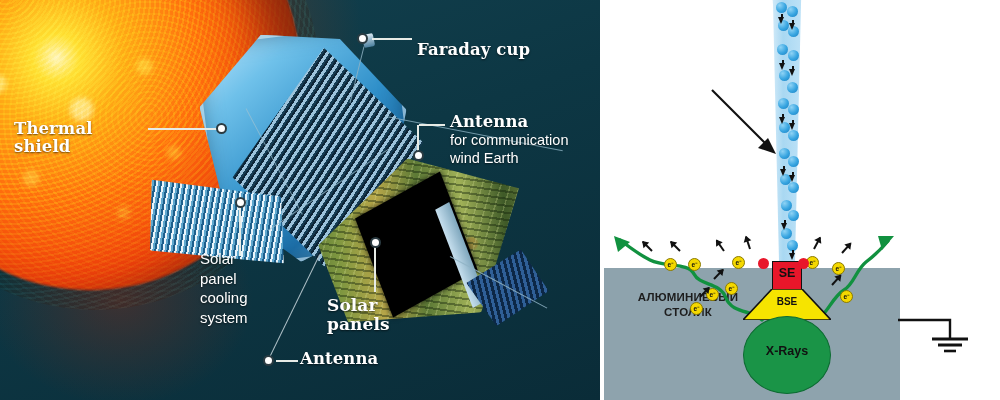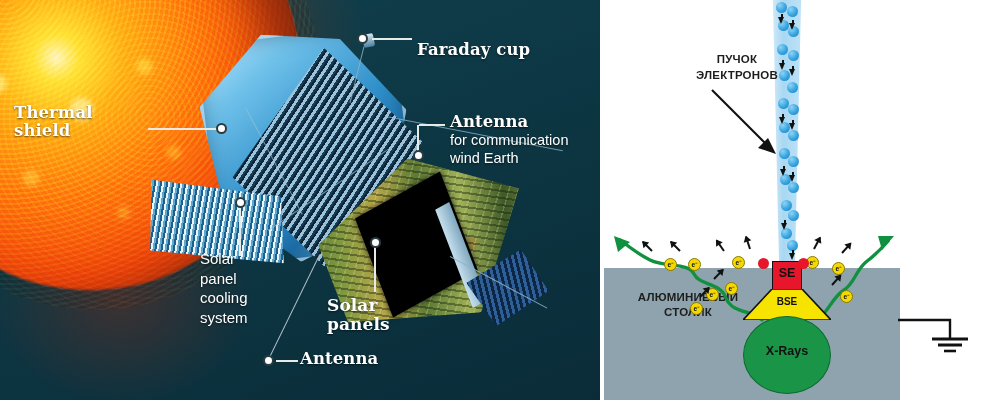--- a/index.html
+++ b/index.html
@@ -170,21 +170,21 @@
       <div class="cup"></div>
       <div class="boom" style="left:214px;top:26px;width:58px;transform:rotate(104deg);"></div>
       <div class="boom" style="left:300px;top:236px;width:110px;transform:rotate(28deg);"></div>
       <div class="whisker" style="left:236px;top:96px;width:180px;transform:rotate(11deg);"></div>
       <div class="whisker" style="left:118px;top:210px;width:150px;transform:rotate(-34deg);"></div>
       <div class="whisker" style="left:96px;top:88px;width:120px;transform:rotate(62deg);"></div>
     </div>
 
     <div class="lead" style="left:148px;top:128px;width:73px;"></div>
     <div class="dot" style="left:216px;top:123px;"></div>
-    <div class="cal" style="left:14px;top:104px;width:140px;">
+    <div class="cal" style="left:14px;top:120px;width:140px;">
       <div class="ttl">Thermal shield</div>
     </div>
 
     <div class="lead" style="left:372px;top:38px;width:40px;"></div>
     <div class="dot" style="left:357px;top:33px;"></div>
     <div class="cal" style="left:417px;top:41px;width:170px;">
       <div class="ttl">Faraday cup</div>
     </div>
 
     <div class="lead" style="left:419px;top:124px;width:26px;"></div>
@@ -264,22 +264,20 @@
       <div class="e-stem" style="left:11px;top:166px;"></div>
       <div class="e-arrow" style="left:8px;top:169px;"></div>
       <div class="e-stem" style="left:20px;top:172px;"></div>
       <div class="e-arrow" style="left:17px;top:175px;"></div>
       <div class="e-stem" style="left:12px;top:220px;"></div>
       <div class="e-arrow" style="left:9px;top:223px;"></div>
       <div class="e-stem" style="left:20px;top:250px;"></div>
       <div class="e-arrow" style="left:17px;top:253px;"></div>
     </div>
 
-    <div class="beam-label" style="white-space:pre-line;">ПУЧОК
-ЭЛЕКТРОНОВ</div>
     <svg class="beam-arrow" width="72" height="72">
       <line x1="2" y1="2" x2="58" y2="58" stroke="#111" stroke-width="2.2"></line>
       <polygon points="66,66 48,60 58,50" fill="#111"></polygon>
     </svg>
 
     <svg class="wire" width="296" height="120" viewBox="0 0 296 120">
       <path d="M158 84 C 150 74, 128 78, 122 62 C 116 46, 96 50, 90 38 C 84 26, 62 32, 46 24 C 34 18, 24 10, 16 4" stroke="#11913f" stroke-width="3.4" fill="none" stroke-linecap="round"></path>
       <polygon points="10,0 26,6 14,16" fill="#11913f"></polygon>
       <path d="M216 82 C 226 72, 230 60, 240 54 C 250 48, 252 34, 262 26 C 270 20, 278 12, 284 5" stroke="#11913f" stroke-width="3.4" fill="none" stroke-linecap="round"></path>
       <polygon points="290,0 278,14 274,0" fill="#11913f"></polygon>

